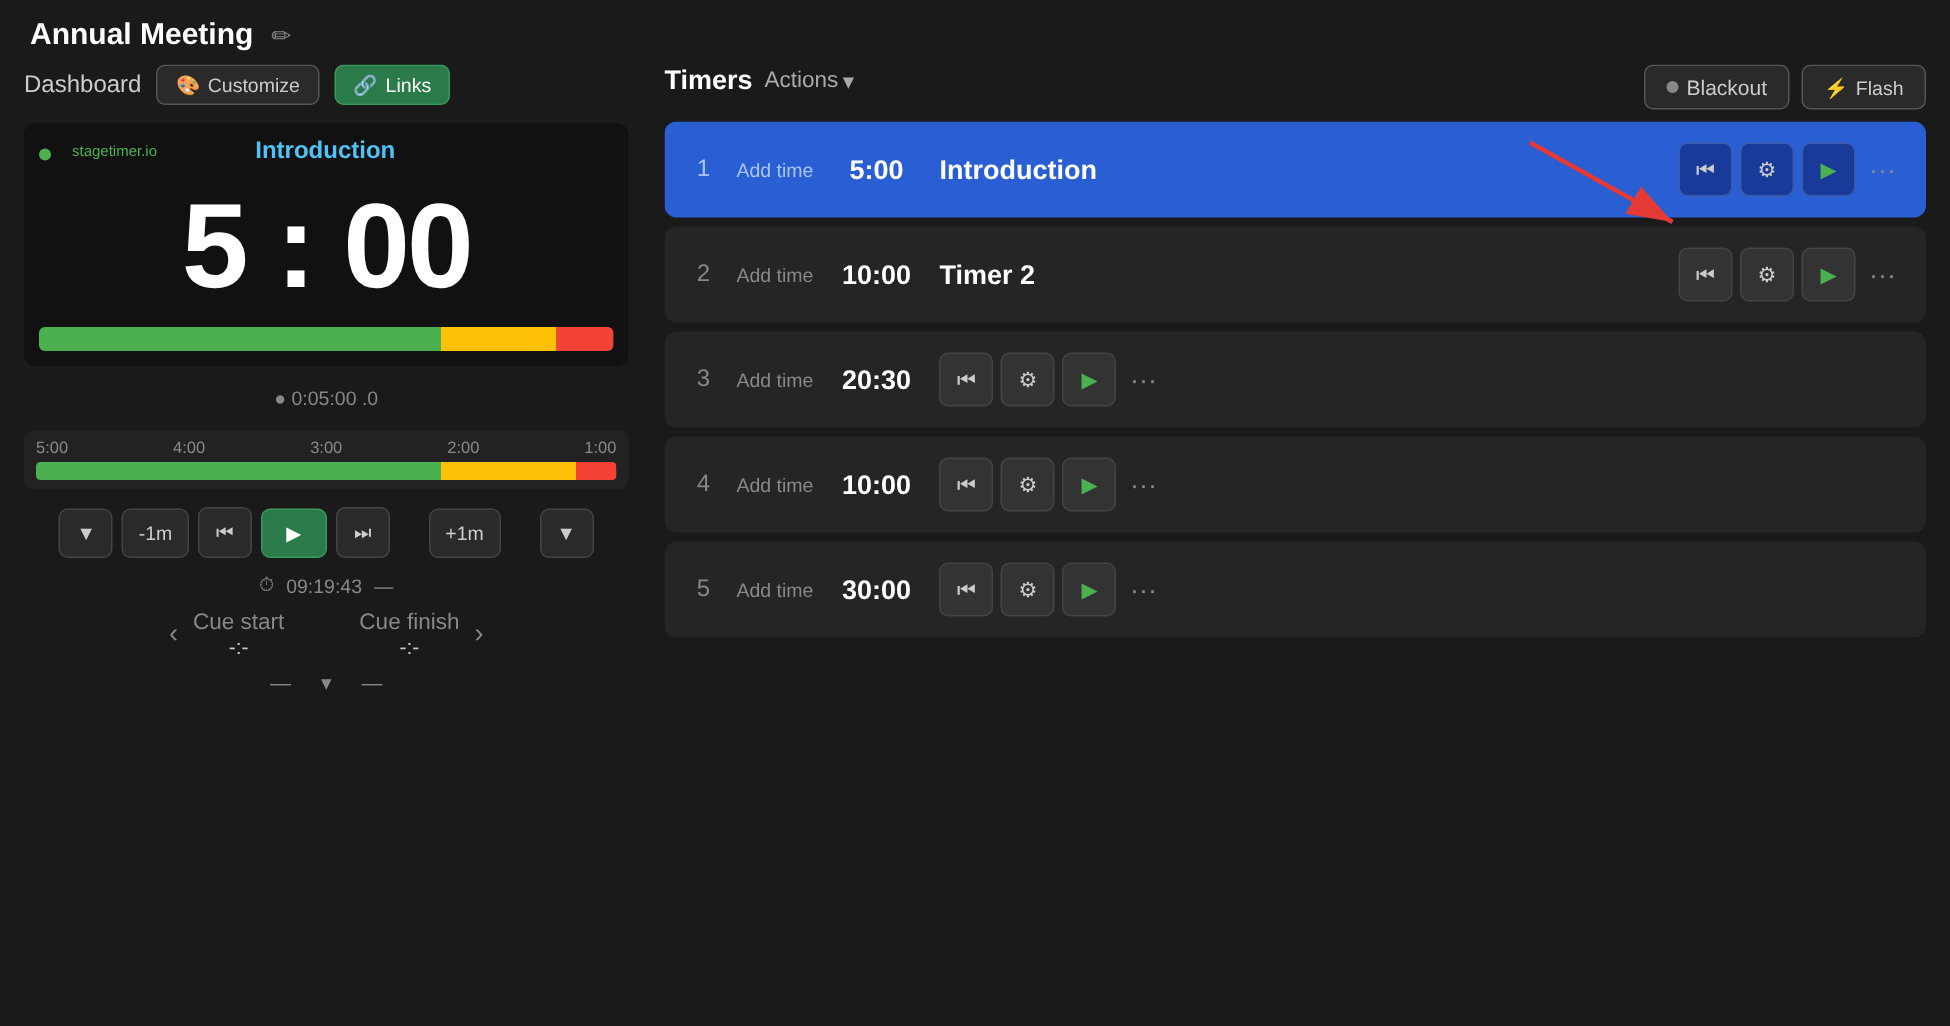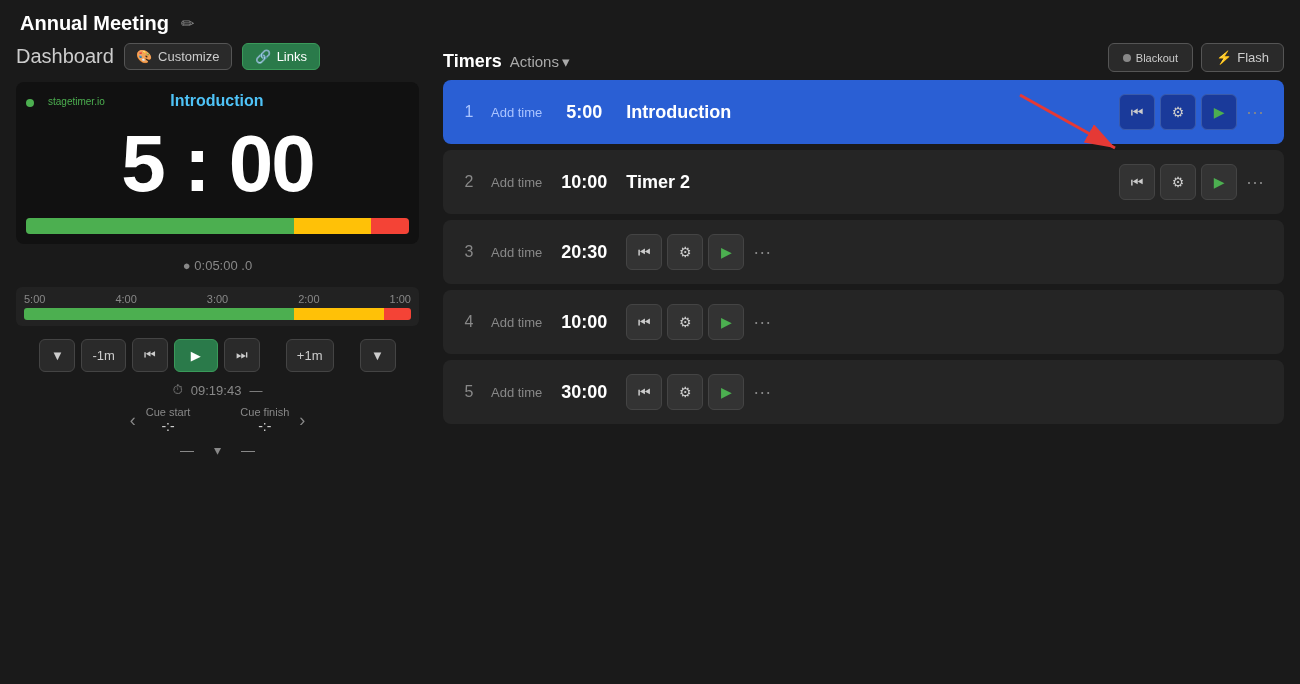--- a/index.html
+++ b/index.html
@@ -49,21 +49,21 @@
       gap: 8px;
     }
 
     .left-panel-header {
       display: flex;
       align-items: center;
       gap: 10px;
       margin-bottom: 4px;
     }
     .dashboard-label {
-      font-size: 20px;
+      font-size: 16px;
       color: #ccc;
       font-weight: 500;
     }
     .btn-customize {
       background: #2a2a2a;
       border: 1px solid #555;
       color: #ccc;
       border-radius: 6px;
       padding: 5px 12px;
       font-size: 13px;
@@ -238,21 +238,21 @@
       background: none;
       border: none;
       color: #888;
       font-size: 18px;
       cursor: pointer;
     }
     .cue-item {
       text-align: center;
     }
     .cue-label {
-      font-size: 11px;
+      font-size: 15px;
       color: #888;
     }
     .cue-value {
       font-size: 14px;
       color: #ccc;
     }
 
     
     .caret-row {
       display: flex;
@@ -270,21 +270,21 @@
     
     .right-panel {
       flex: 1;
       display: flex;
       flex-direction: column;
       padding: 0 16px 0 8px;
     }
 
     .right-panel-header {
       display: flex;
-      align-items: flex-end;
+      align-items: flex-start;
       justify-content: space-between;
       margin-bottom: 8px;
     }
     .timers-label {
       font-size: 18px;
       font-weight: 600;
       color: #fff;
     }
     .actions-dropdown {
       background: none;
@@ -299,21 +299,21 @@
     .header-right-btns {
       display: flex;
       gap: 8px;
     }
     .btn-blackout {
       background: #2a2a2a;
       border: 1px solid #555;
       color: #ccc;
       border-radius: 6px;
       padding: 6px 14px;
-      font-size: 11px;
+      font-size: 14px;
       cursor: pointer;
       display: flex;
       align-items: center;
       gap: 5px;
     }
     .btn-flash {
       background: #2a2a2a;
       border: 1px solid #555;
       color: #ccc;
       border-radius: 6px;

